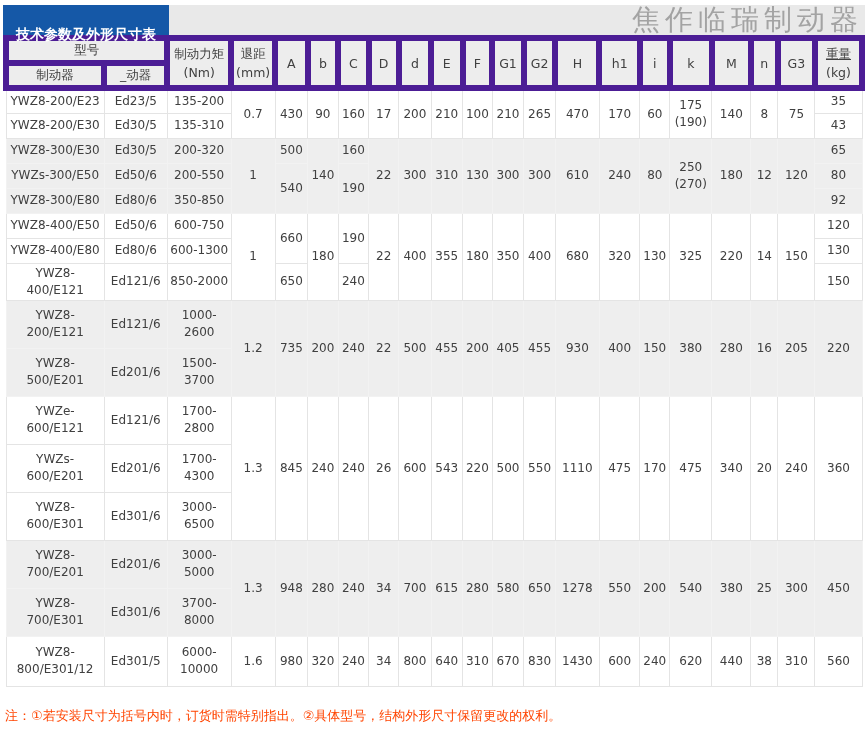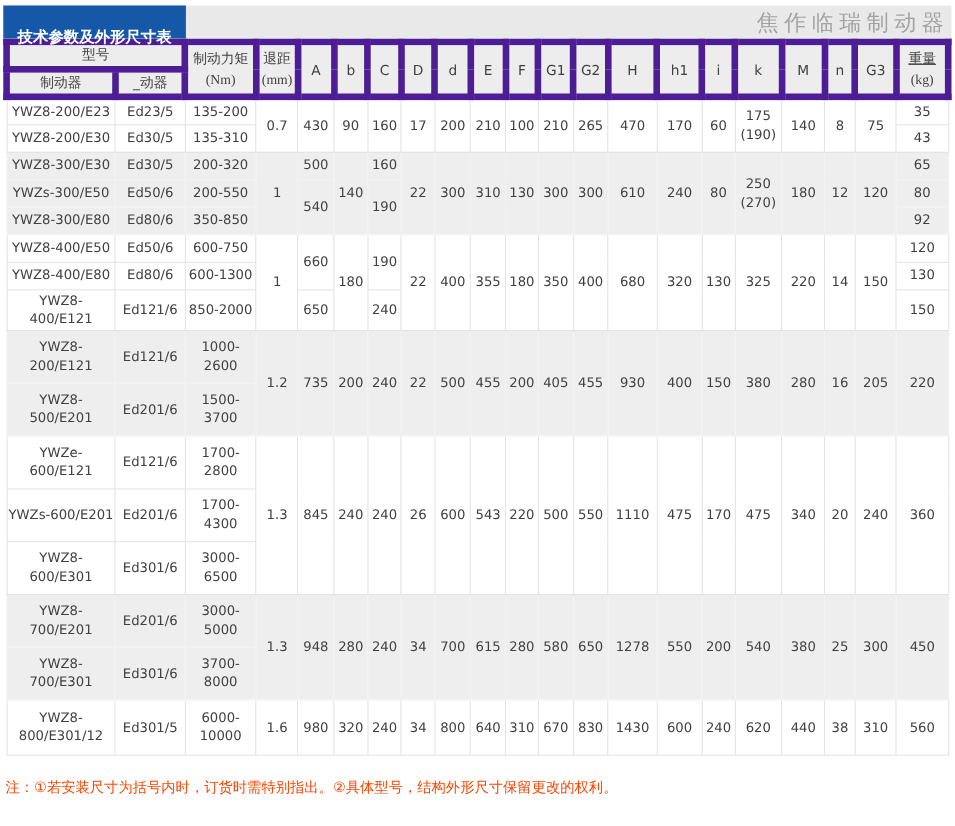--- a/index.html
+++ b/index.html
@@ -28,21 +28,21 @@
   .title-chip{
     position:absolute;left:0;top:0;
     height:30px;line-height:30px;
     background:var(--accent-blue);
     color:#ffffff;font-weight:bold;font-size:14px;
     padding:14px 13px;
   }
   .watermark{
     position:absolute;right:2px;top:-3px;
     font-family:"DejaVu Serif","Liberation Serif",serif;
-    font-size:20px;line-height:36px;
+    font-size:28px;line-height:36px;
     letter-spacing:5px;
     color:var(--watermark-gray);
     white-space:nowrap;
   }
   .unit{
     margin:15px 2px 12px 2px;
     color:var(--orange);
     font-size:13px;font-weight:bold;
   }
   table{
@@ -53,21 +53,21 @@
   thead th{
     background:#ededed;
     border:6px solid #4c1d95;
     font-weight:normal;
     font-size:12.5px;
     color:var(--text);
     text-align:center;vertical-align:middle;
     height:25px;
     padding:1px 2px;
   }
-  thead .stack span{display:block;line-height:19px;font-family:Liberation Serif, serif;}
+  thead .stack span{display:block;line-height:19px;}
   .u-line{text-decoration:underline;}
   tbody td{
     border:1px solid var(--border);
     text-align:center;vertical-align:middle;
     padding:1px 1px;
     line-height:17px;
     white-space:pre-line;
     color:var(--text);
   }
   tr.shade td{background:var(--row-alt);border-color:#f2f2f2;}

